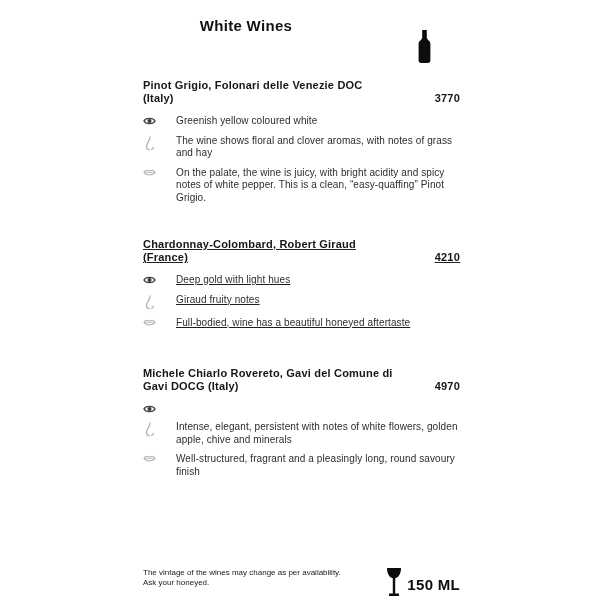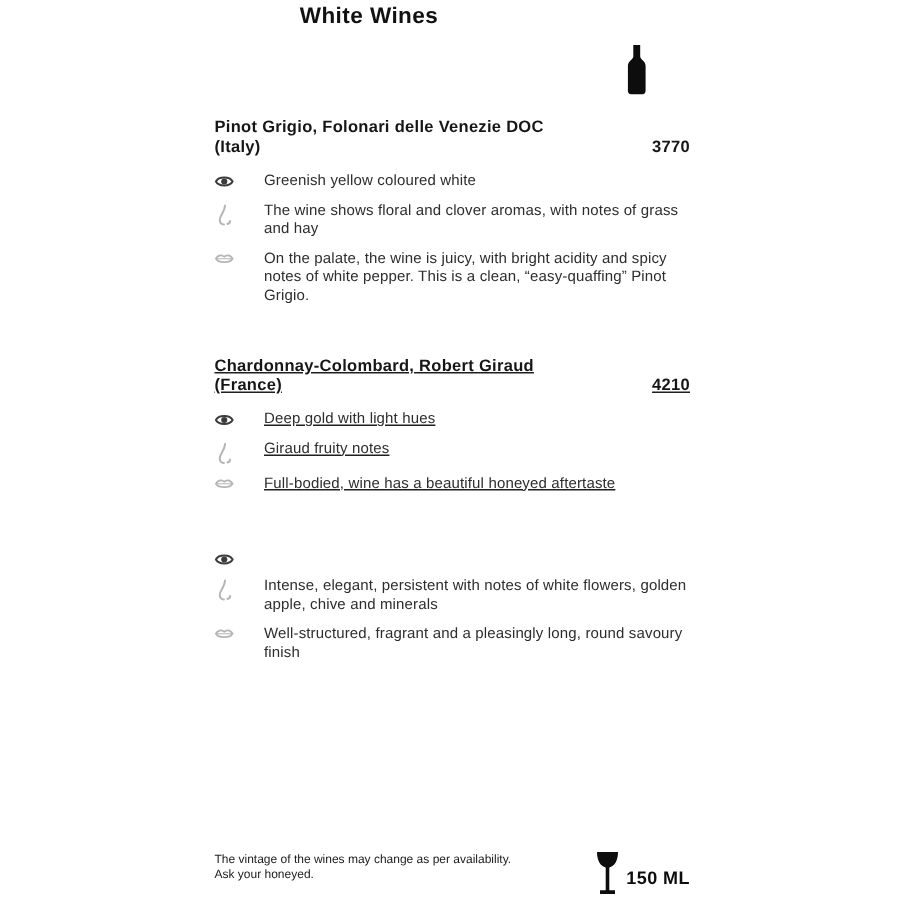--- a/index.html
+++ b/index.html
@@ -2,21 +2,21 @@
 <html><head>
 <meta charset="utf-8">
 <style>
   html,body{margin:0;padding:0;background:#ffffff;}
   body{
     width:600px;height:600px;position:relative;overflow:hidden;
     font-family:"Liberation Sans","DejaVu Sans",sans-serif;
     color:#1f1f1f;
   }
   .page-title{
-    position:absolute;top:2px;left:0;width:492px;text-align:center;
+    position:absolute;top:17px;left:0;width:492px;text-align:center;
     font-size:15px;font-weight:bold;letter-spacing:.3px;color:#111;
   }
   .bottle{position:absolute;left:417px;top:30px;width:15px;height:33px;}
   .content{position:absolute;left:143px;top:79px;width:317px;}
   .entry{margin:0;}
   .entry + .entry.m2{margin-top:34px;text-decoration:underline;}
   .entry + .entry.m3{margin-top:38px;}
   .entry-head{
     display:flex;justify-content:space-between;align-items:flex-end;gap:2px;
     font-weight:bold;font-size:11px;line-height:13px;color:#161616;
@@ -28,21 +28,21 @@
   .note{display:flex;align-items:flex-start;gap:19px;margin-bottom:7px;}
   .note:last-child{margin-bottom:0;}
   .nicon{flex:0 0 14px;display:flex;justify-content:flex-start;margin-top:1px;}
   .ntext{font-size:10px;line-height:12.5px;color:#2d2d2d;letter-spacing:.1px;}
   .footer{
     position:absolute;left:143px;top:568px;width:317px;
     display:flex;justify-content:space-between;align-items:flex-start;
   }
   .disclaimer{font-size:8px;line-height:10px;color:#1a1a1a;}
   .serving{display:flex;align-items:center;gap:5px;margin-top:0px;}
-  .serving-label{font-size:12px;font-weight:bold;color:#0d0d0d;letter-spacing:.3px;}
+  .serving-label{font-size:15px;font-weight:bold;color:#0d0d0d;letter-spacing:.3px;}
 </style>
 </head>
 <body>
 
 <div class="page-title">White Wines</div>
 
 <span class="bottle">
   <svg viewBox="0 0 15 33" width="15" height="33">
     <path d="M5.2 0 h4.6 v7.5 c0 2.5 3.6 3 3.6 6.5 v16.5 c0 1.4 -1 2.5 -2.4 2.5 H4 c-1.4 0 -2.4 -1.1 -2.4 -2.5 V14 c0 -3.5 3.6 -4 3.6 -6.5 Z" fill="#0d0d0d"></path>
   </svg>
@@ -116,20 +116,24 @@
               <path d="M1 4.5 C2.5 2 4.5 1.5 7 3 C9.5 1.5 11.5 2 13 4.5 C11 7.8 3 7.8 1 4.5 Z" fill="none" stroke="#b5b5b5" stroke-width="1.2"></path>
               <path d="M1.5 4.5 L12.5 4.5" stroke="#b5b5b5" stroke-width="0.8"></path>
             </svg>
         </span>
         <span class="ntext">Full-bodied, wine has a beautiful honeyed aftertaste</span>
       </div>
     </div>
   </div>
 
   <div class="entry m3">
+    <div class="entry-head">
+      <span class="wname">Michele Chiarlo Rovereto, Gavi del Comune di Gavi DOCG (Italy)</span>
+      <span class="wprice">4970</span>
+    </div>
     <div class="notes">
       <div class="note">
         <span class="nicon">
           <svg viewBox="0 0 14 10" width="13" height="10">
               <path d="M1 5 C3 1.2 11 1.2 13 5 C11 8.8 3 8.8 1 5 Z" fill="none" stroke="#3c3c3c" stroke-width="1.4"></path>
               <circle cx="7" cy="5" r="2.2" fill="#3c3c3c"></circle>
             </svg>
         </span>
       </div>
       <div class="note">

